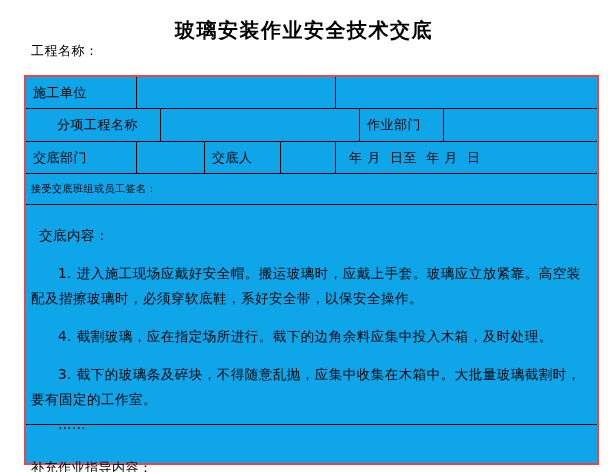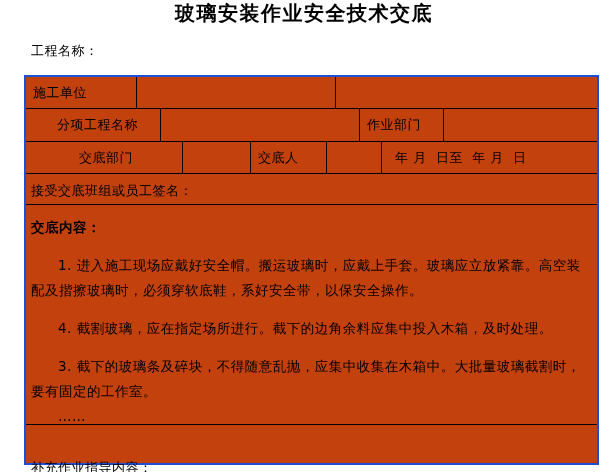--- a/index.html
+++ b/index.html
@@ -10,21 +10,21 @@
   body {
     width: 608px;
     height: 472px;
     position: relative;
     font-family: "DejaVu Sans", "Liberation Sans", sans-serif;
     color: #000000;
     overflow: hidden;
   }
   .doc-title {
     position: absolute;
-    top: 0;
+    top: 17px;
     left: 0;
     width: 608px;
     text-align: center;
     font-size: 20px;
     font-weight: bold;
     letter-spacing: 1.5px;
     margin: 0;
   }
   .project-name {
     position: absolute;
@@ -32,25 +32,25 @@
     top: 42px;
     font-size: 13px;
     letter-spacing: 0.5px;
   }
   .form-table {
     position: absolute;
     left: 24px;
     top: 75px;
     width: 575px;
     height: 390px;
-    border: 2px solid #1d4ed8;
+    border: 2px solid #ef4444;
     box-sizing: border-box;
     display: flex;
     flex-direction: column;
-    background: #c2410c;
+    background: #0ea5e9;
   }
   .row {
     display: flex;
     border-bottom: 1px solid #000000;
     box-sizing: border-box;
     flex: 0 0 auto;
   }
   .row.last {
     border-bottom: none;
     flex: 1 1 auto;
@@ -73,35 +73,34 @@
   .w-fill    { flex: 1 1 auto; }
   .w-small-a { width: 68px;  flex: 0 0 68px; }
   .w-label3  { width: 76px;  flex: 0 0 76px; }
   .w-small-b { width: 55px;  flex: 0 0 55px; }
   .date-cell { white-space: pre; padding-left: 13px; }
   .full-cell {
     flex: 1 1 auto;
     display: block;
     padding: 6px 4px 0 5px;
     box-sizing: border-box;
-    font-size: 13px;
+    font-size: 10px;
     letter-spacing: 0.5px;
   }
   .sig-row .full-cell { padding-top: 8px; }
   .content-cell {
     display: block;
     padding: 10px 4px 0 5px;
     box-sizing: border-box;
     font-size: 13.5px;
     line-height: 25px;
     letter-spacing: 0.5px;
   }
   .content-cell .section-label {
-    margin: 0;
-    font-weight: bold;
+    margin: 8px;
   }
   .content-cell p.para {
     margin: 13px 0 0 0;
     text-indent: 2em;
   }
   .content-cell p.ellipsis-line {
     margin: 0;
     text-indent: 2em;
   }
   .supplement-cell { padding-top: 6px; font-size: 13px; }
@@ -121,21 +120,21 @@
     <div class="cell w-fill no-r"></div>
   </div>
 
   <div class="row" style="height:33px;padding-left:24px;">
     <div class="cell w-label">分项工程名称</div>
     <div class="cell w-value-a"></div>
     <div class="cell w-label2">作业部门</div>
     <div class="cell w-fill no-r"></div>
   </div>
 
-  <div class="row" style="height:32px;padding-left:46px;">
+  <div class="row" style="height:32px;">
     <div class="cell w-label">交底部门</div>
     <div class="cell w-small-a"></div>
     <div class="cell w-label3">交底人</div>
     <div class="cell w-small-b"></div>
     <div class="cell w-fill no-r date-cell">年 月  日至  年 月  日</div>
   </div>
 
   <div class="row sig-row" style="height:31px;">
     <div class="full-cell">接受交底班组或员工签名：</div>
   </div>

